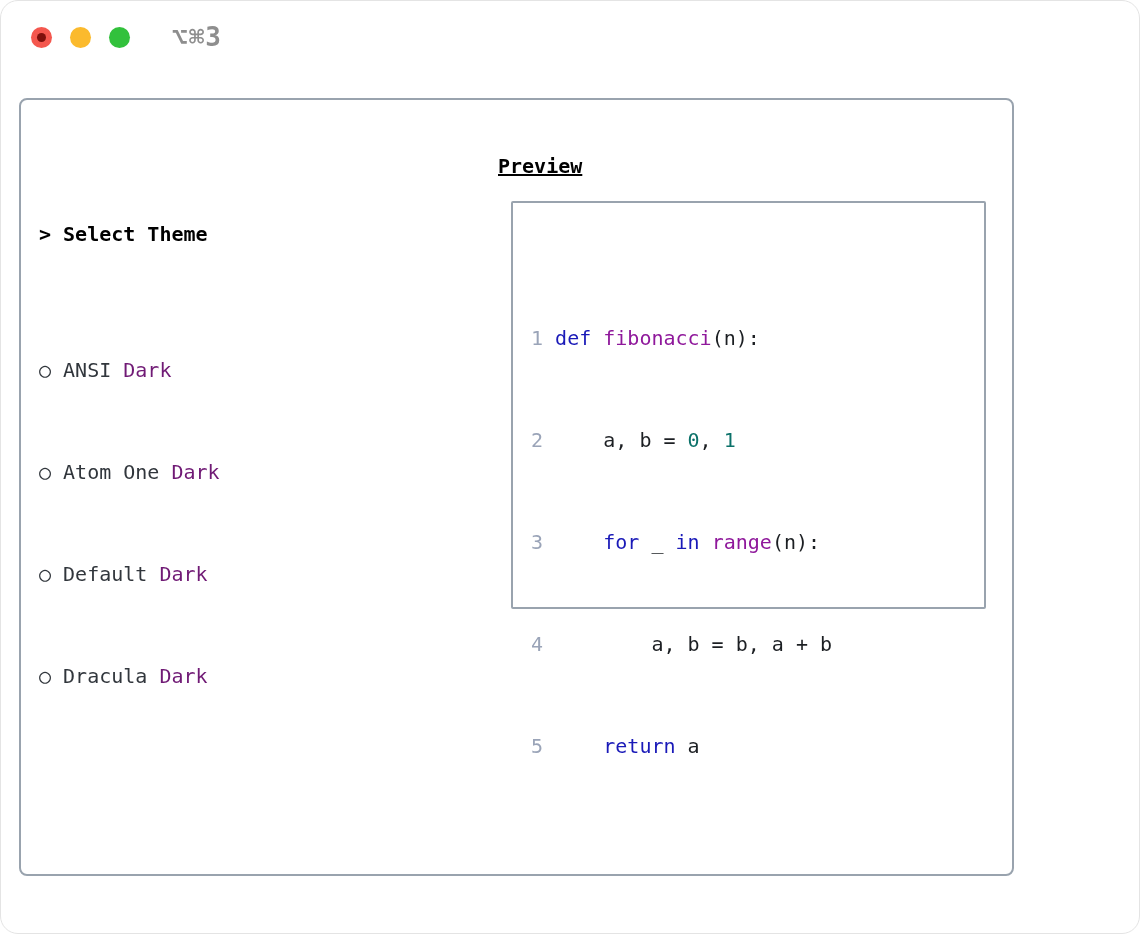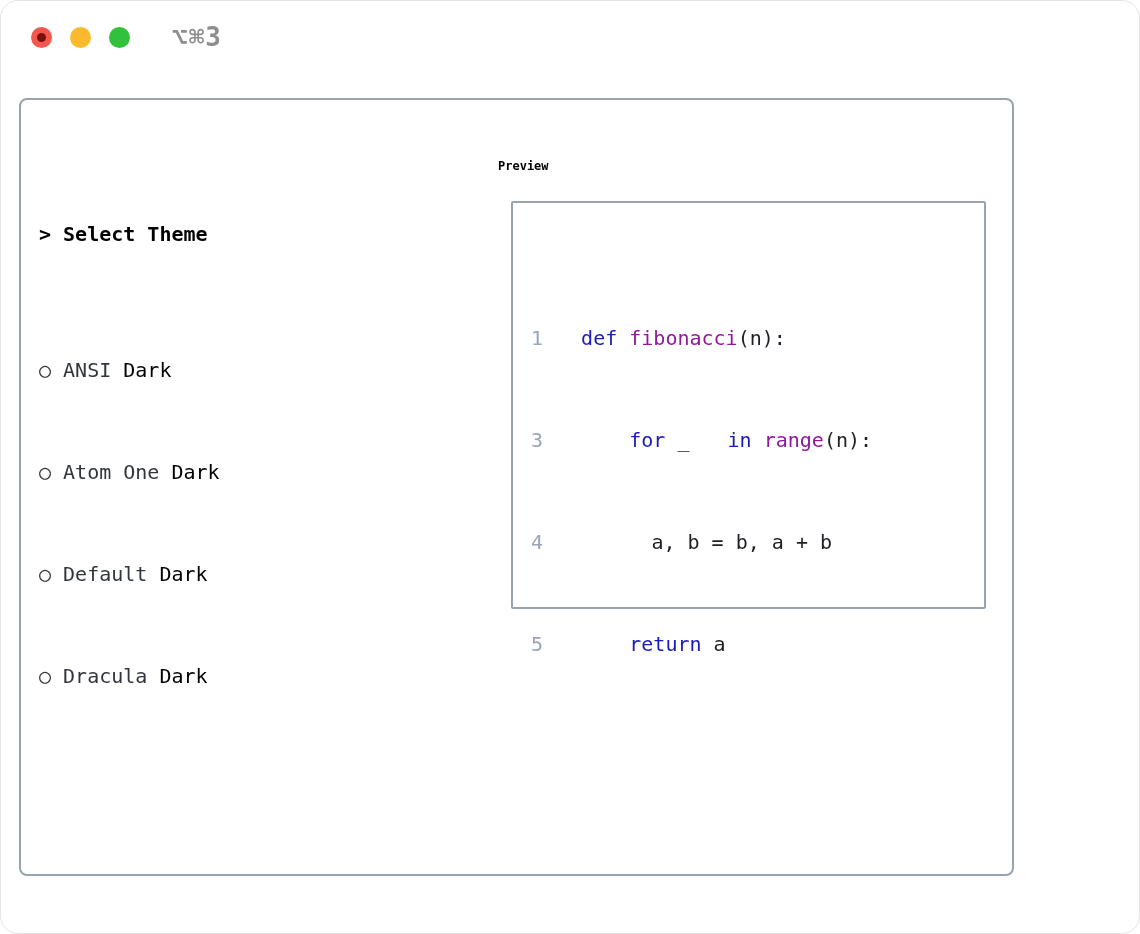--- a/index.html
+++ b/index.html
@@ -43,39 +43,39 @@
   }
   .left-col {
     position: absolute; left: 18px; top: 49px;
     font-size: 20px; line-height: 34px; white-space: pre;
   }
   .row { height: 34px; }
   .bullet { display: inline-block; width: 2ch; color: #31363c; }
   .hdr-prefix { display: inline-block; width: 2ch; color: #000; font-weight: bold; }
   .hdr-label { color: #000000; font-weight: bold; }
   .name { color: #31363c; }
-  .variant { color: #000000; }
+  .variant { color: #701a75; }
   
   .right-col {
     position: absolute; left: 477px; top: 49px;
-    font-size: 12px; line-height: 34px;
+    font-size: 20px; line-height: 34px; text-decoration: underline;
   }
   .preview-label { color: #000; font-weight: bold; }
   .preview-box {
     position: absolute; left: 490px; top: 101px;
     width: 475px; height: 408px;
     border: 2px solid #99a3ae; border-radius: 2px;
     background: #ffffff;
     padding: 50px 0 0 18px;
     font-size: 20px; line-height: 34px; white-space: pre;
   }
   .cl { height: 34px; }
   .ln  { color: #9aa4b8; }
   .p   { color: #1c1f23; }
-  .k   { color: #1a1ab8; margin-left: 26px; }
+  .k   { color: #1a1ab8; }
   .f   { color: #8f189b; text-align: center; }
   .lit { color: #0b7169; }
 </style>
 </head>
 <body>
 
 <div class="window">
 
   <div class="titlebar">
     <div class="lights">
@@ -115,20 +115,21 @@
       
       
     </div>
 
     <div class="right-col">
       <div class="preview-label">Preview</div>
     </div>
 
     <div class="preview-box">
       <div class="cl"><span class="ln">1</span><span class="p"> </span><span class="k">def</span><span class="p"> </span><span class="f">fibonacci</span><span class="p">(n):</span></div>
+      <div class="cl"><span class="ln">2</span><span class="p">     a, b = </span><span class="lit">0</span><span class="p">, </span><span class="lit">1</span></div>
       <div class="cl"><span class="ln">3</span><span class="p">     </span><span class="k">for</span><span class="p"> _ </span><span class="k">in</span><span class="p"> </span><span class="f">range</span><span class="p">(n):</span></div>
       <div class="cl"><span class="ln">4</span><span class="p">         a, b = b, a + b</span></div>
       <div class="cl"><span class="ln">5</span><span class="p">     </span><span class="k">return</span><span class="p"> a</span></div>
       <div class="cl"></div>
       <div class="cl"></div>
       
       
     </div>
 
   </div>

